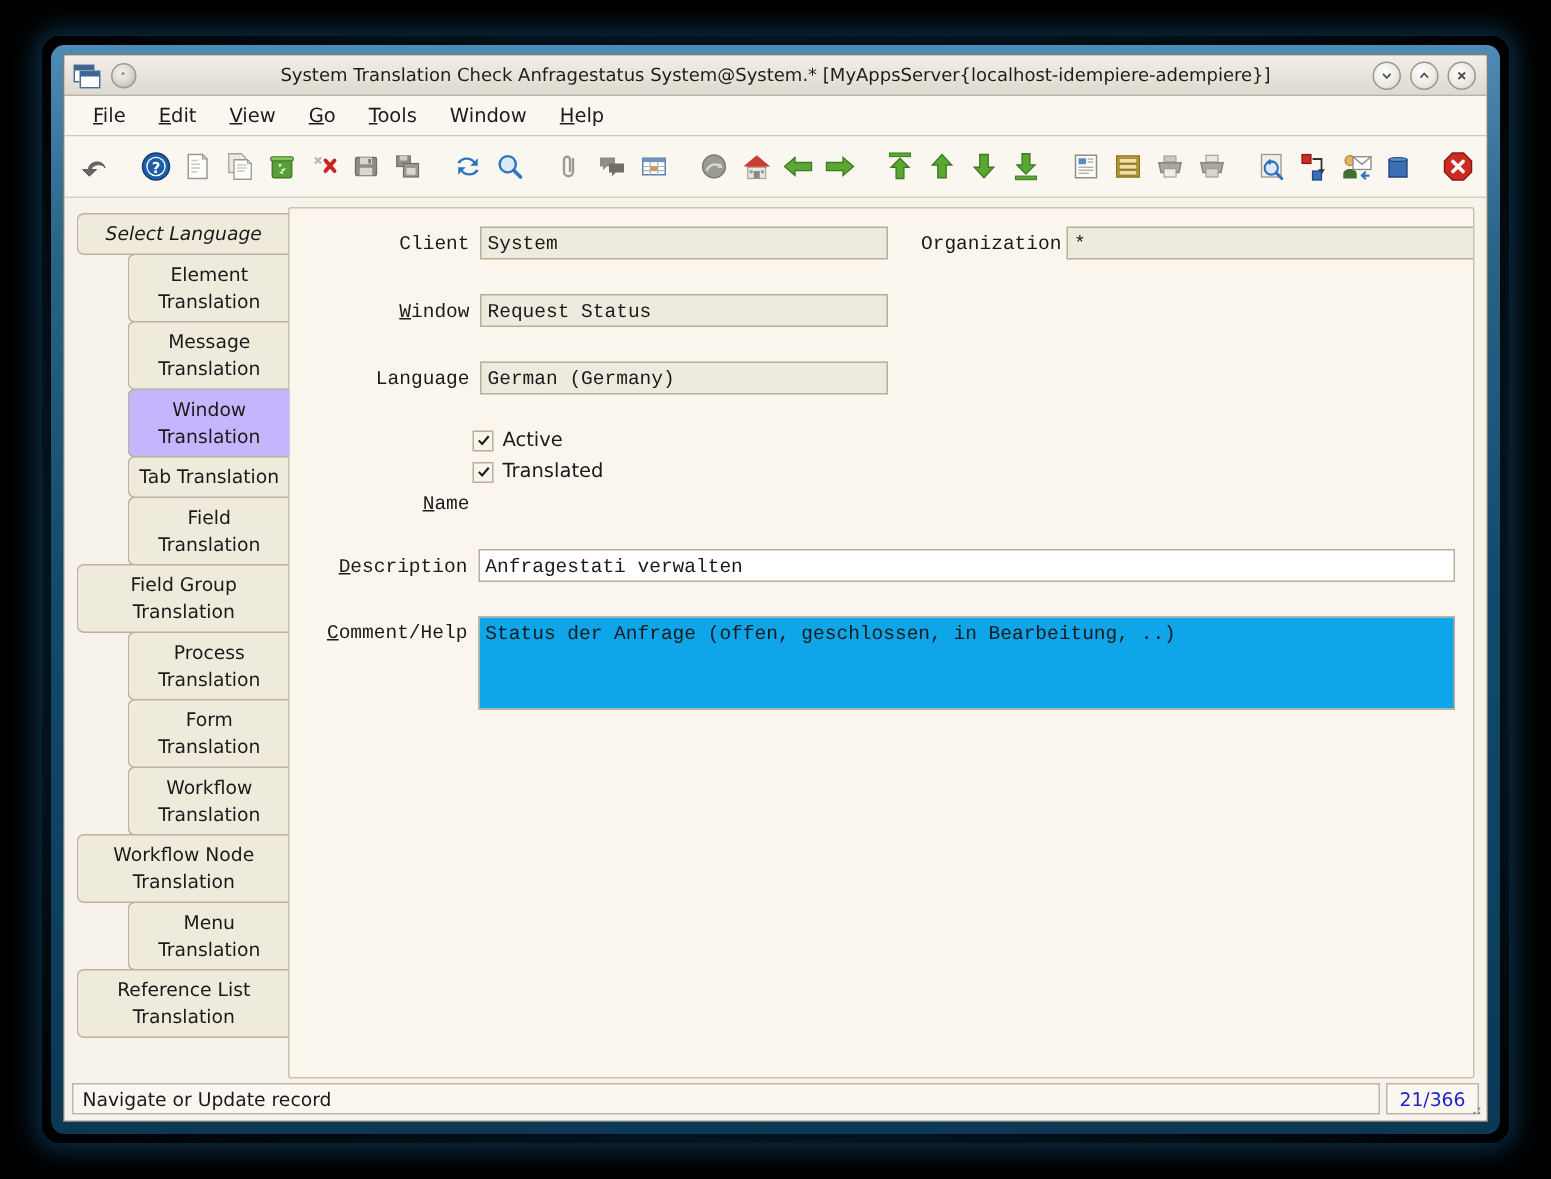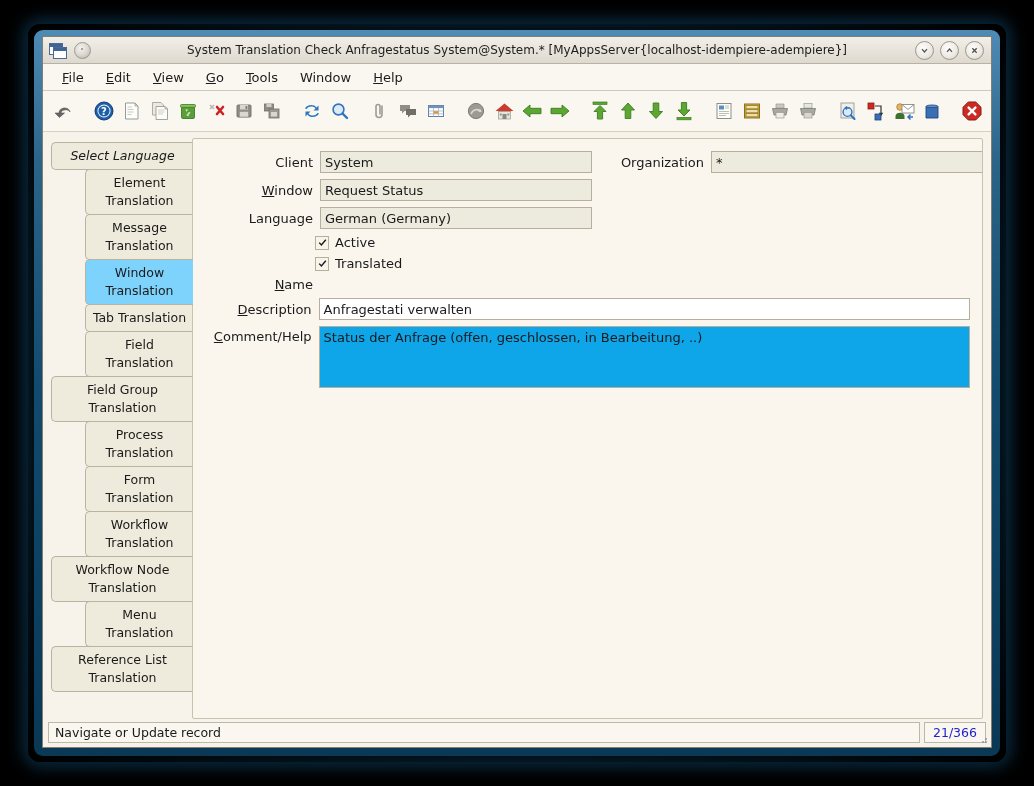--- a/index.html
+++ b/index.html
@@ -172,42 +172,43 @@
     color: #1a1a1a;
     text-align: center;
     line-height: 18px;
     padding: 4px 6px 4px 6px;
     margin-bottom: -1px;
     width: 108px;
     position: relative;
   }
   .vtab.wide { width: 142px; }
   .vtab.selected {
-    background: #7dd3fc;
+    background: #c4b5fd;
     z-index: 3;
   }
   .vtab.italic { font-style: italic; }
 
   
   .content {
     flex: 1;
     background: #faf6ee;
     border: 1px solid #c9c2af;
     border-radius: 2px;
     position: relative;
     margin-left: -1px;
     z-index: 2;
     padding: 12px 12px 10px 12px;
     overflow: hidden;
   }
 
   .frow {
     display: flex;
     align-items: center;
-    margin-bottom: 6px;
+    margin-bottom: 23px;
+    font-family: Liberation Mono, monospace;
   }
   .flabel {
     font-size: 13px;
     color: #1a1a1a;
     text-align: right;
     padding-right: 7px;
     white-space: nowrap;
   }
   .flabel u { text-decoration: underline; }
   .lw1 { width: 108px; }

